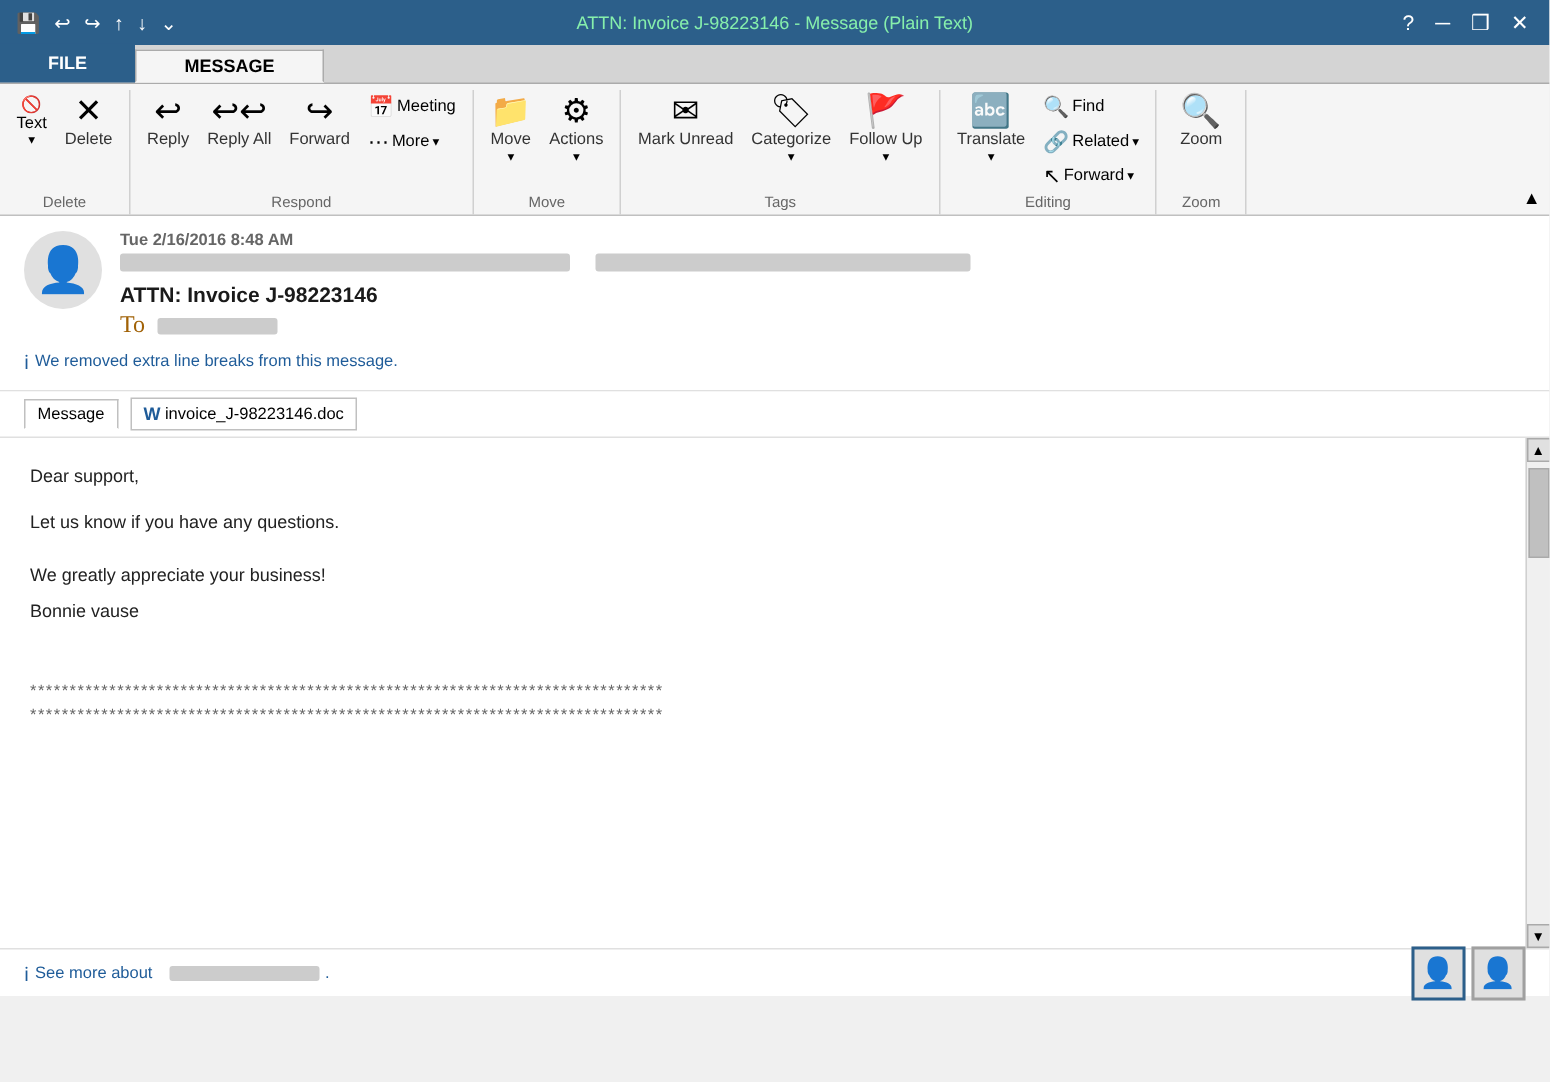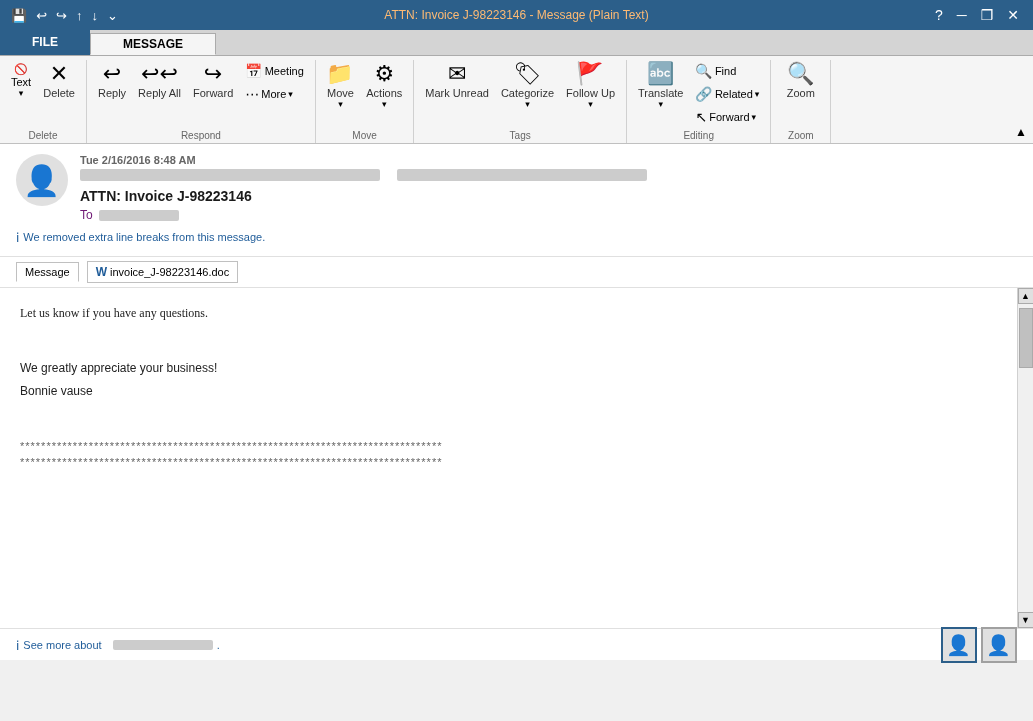--- a/index.html
+++ b/index.html
@@ -7,21 +7,21 @@
 
     
     .title-bar {
       background: #2c5f8a;
       height: 30px;
       display: flex;
       align-items: center;
       justify-content: space-between;
       padding: 0 8px;
     }
-    .title-bar-title { color: #fdba74; font-size: 12px; flex: 1; text-align: center; position: absolute; left: 0; right: 0; pointer-events: none; }
+    .title-bar-title { color: #86efac; font-size: 12px; flex: 1; text-align: center; position: absolute; left: 0; right: 0; pointer-events: none; }
     .title-bar-controls { display: flex; gap: 2px; }
     .title-bar-btn { background: none; border: none; color: white; font-size: 14px; cursor: pointer; padding: 2px 6px; }
     .quick-access { display: flex; align-items: center; gap: 3px; }
     .qa-btn { background: none; border: none; color: white; font-size: 13px; cursor: pointer; padding: 2px 3px; }
 
     
     .tab-bar {
       background: #d4d4d4;
       display: flex;
       align-items: flex-end;
@@ -158,21 +158,21 @@
       align-items: center;
       justify-content: center;
       flex-shrink: 0;
     }
     .avatar-icon { font-size: 30px; color: #999; }
     .email-meta { flex: 1; }
     .email-date { font-size: 11px; color: #666; margin-bottom: 3px; font-weight: bold; }
     .email-from { font-size: 12px; color: #555; margin-bottom: 4px; }
     .email-from-blurred { display: inline-block; background: #ccc; width: 300px; height: 12px; border-radius: 2px; }
     .email-subject { font-size: 14px; font-weight: bold; color: #1a1a1a; }
-    .email-to { font-size: 12px; color: #701a75; margin-top: 4px; }
+    .email-to { font-size: 16px; color: #a16207; margin-top: 4px; font-family: Liberation Serif, serif; }
     .email-to-blurred { display: inline-block; background: #ccc; width: 80px; height: 11px; border-radius: 2px; vertical-align: middle; }
     .info-bar {
       margin-top: 6px;
       display: flex;
       align-items: center;
       gap: 4px;
       font-size: 11px;
       color: #1f5c99;
     }
     .info-icon { font-size: 13px; }
@@ -479,21 +479,22 @@
     <span>Message</span>
   </div>
   <div class="attachment-file">
     <span class="word-icon">W</span>
     <span>invoice_J-98223146.doc</span>
   </div>
 </div>
 
 <div class="email-body-wrapper">
   <div class="email-body">
-    <p style="margin-bottom:36px;font-family:Liberation Serif, serif;">Let us know if you have any questions.</p>
+    <p style="margin-bottom:12px;">Dear support,</p>
+    <p style="margin-bottom:16px;">Let us know if you have any questions.</p>
     <p style="margin-bottom:4px;">We greatly appreciate your business!</p>
     <p style="margin-bottom:36px;">Bonnie vause</p>
     <div class="email-footnote">
       <div class="email-stars">********************************************************************************</div>
       <div class="email-stars">********************************************************************************</div>
     </div>
   </div>
   <div class="scrollbar">
     <button class="scroll-btn">▲</button>
     <div class="scroll-track">

